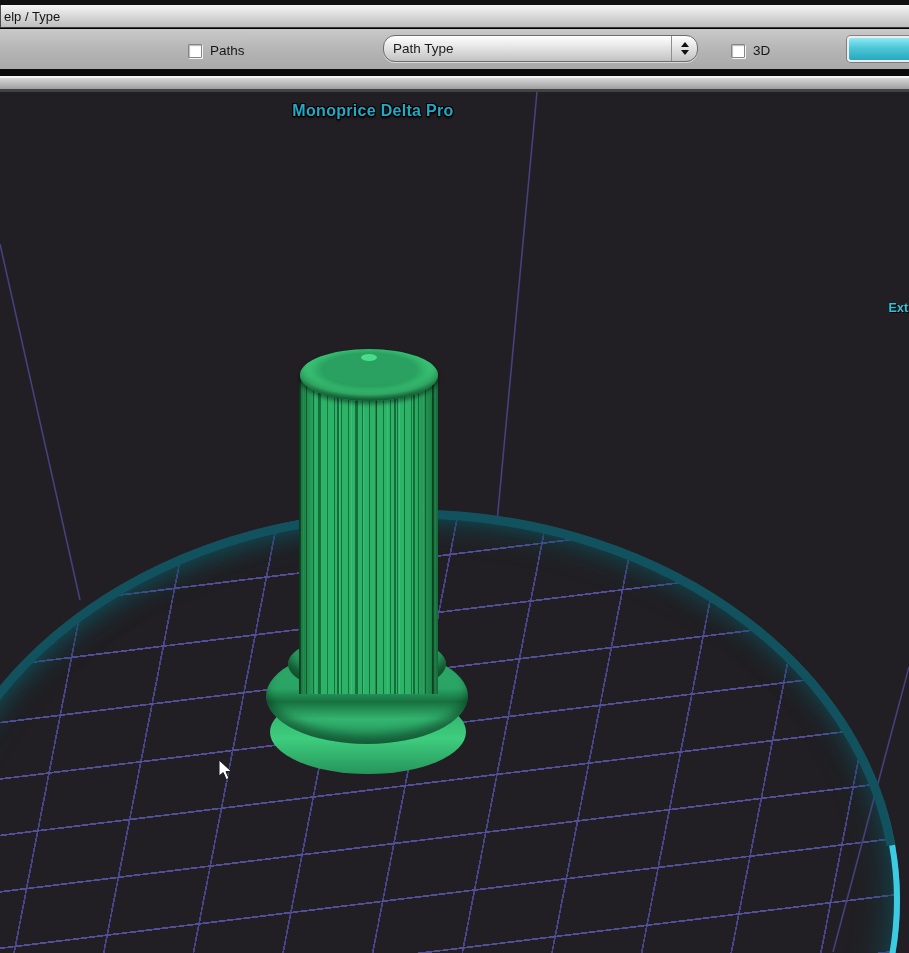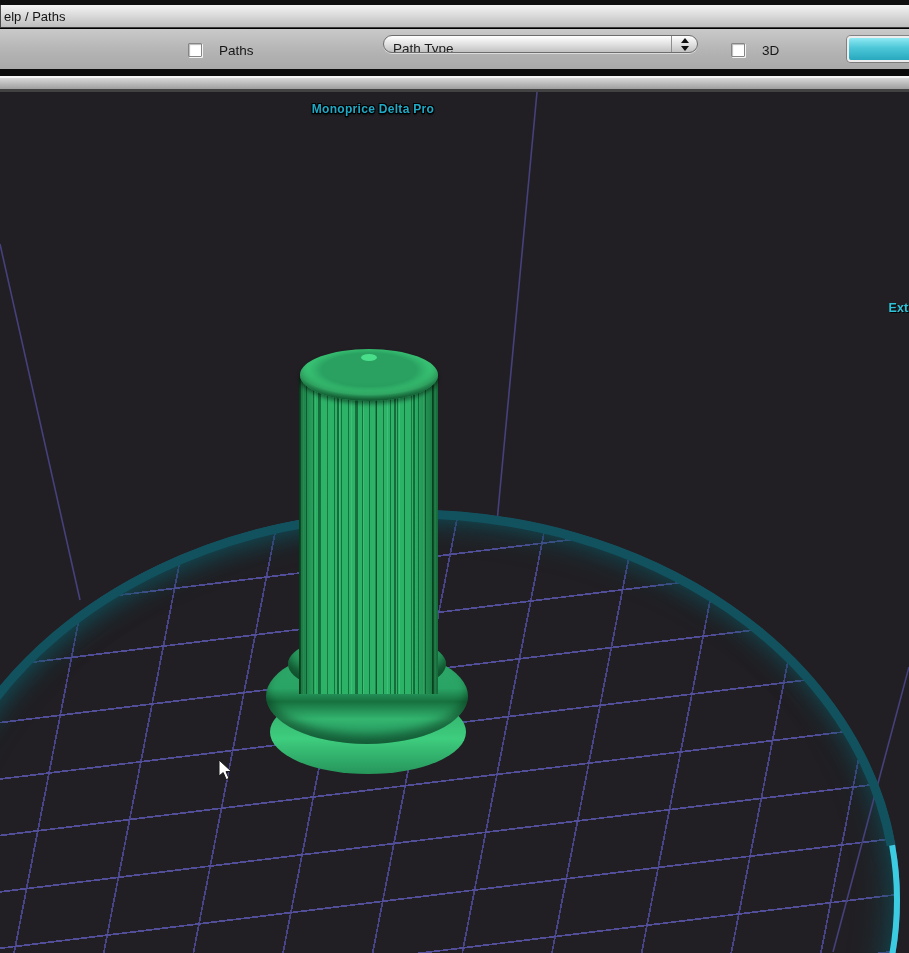--- a/index.html
+++ b/index.html
@@ -8,25 +8,25 @@
 
   
   .top-strip{position:absolute;left:0;top:0;width:100%;height:5px;background:#101010;}
   .menubar{position:absolute;left:0;top:5px;width:100%;height:23px;
            background:linear-gradient(#f4f4f4,#d6d6d6 55%,#bdbdbd);
            border-bottom:1px solid #3c3c3c;box-sizing:border-box;display:flex;align-items:center;}
   .menu-item{font-size:13px;color:#141414;padding:0 6px 0 3px;border-left:1px solid #4a4a4a;
              height:100%;display:flex;align-items:center;}
   .toolbar{position:absolute;left:0;top:29px;width:100%;height:40px;
            background:linear-gradient(#c9c9c9,#b4b4b4 55%,#a9a9a9);overflow:hidden;}
-  .cb-group{position:absolute;display:flex;align-items:flex-start;gap:17px;}
+  .cb-group{position:absolute;display:flex;align-items:flex-end;gap:8px;}
   .cb{width:12px;height:12px;background:#fff;border:1px solid #858585;border-radius:1px;
       box-shadow:inset 1px 1px 1px rgba(0,0,0,.28),1px 1px 0 rgba(255,255,255,.85);}
   .cb-label{font-size:13.5px;color:#161616;}
-  .dropdown{position:absolute;left:383px;top:6px;width:315px;height:18px;box-sizing:border-box;
+  .dropdown{position:absolute;left:383px;top:6px;width:315px;height:27px;box-sizing:border-box;
             border:1px solid #6d6d6d;border-radius:12px;display:flex;
             background:linear-gradient(#ffffff,#e2e2e2 50%,#c2c2c2);
             box-shadow:0 1px 0 rgba(255,255,255,.55);}
   .dropdown-text{flex:1;font-size:13.5px;color:#1c1c1c;line-height:25px;padding:0 9px;
                  white-space:nowrap;overflow:hidden;}
   .spinner{width:25px;border-left:1px solid #8e8e8e;display:flex;flex-direction:column;
            align-items:center;justify-content:center;gap:3px;}
   .tri-up{width:0;height:0;border-left:4px solid transparent;border-right:4px solid transparent;
           border-bottom:5px solid #101010;}
   .tri-down{width:0;height:0;border-left:4px solid transparent;border-right:4px solid transparent;
@@ -38,21 +38,21 @@
   .splitter{position:absolute;left:0;top:69px;width:100%;height:23px;}
   .sp-black{height:7px;background:#0b0b0b;}
   .sp-light{height:2px;background:#f4f4f4;}
   .sp-gray{height:11px;background:linear-gradient(#d8d8d8,#9e9e9e);}
   .sp-dark{height:3px;background:#424242;}
 
   
   .scene{position:absolute;left:0;top:92px;width:909px;height:861px;
          background:#211f23;overflow:hidden;}
   .scene-title{position:absolute;left:0;top:10px;width:746px;text-align:center;
-               font-size:12px;font-weight:bold;letter-spacing:.3px;color:#21aac6;
+               font-size:16px;font-weight:bold;letter-spacing:.3px;color:#21aac6;
                text-shadow:-1px -1px 0 #000,1px -1px 0 #000,-1px 1px 0 #000,1px 1px 0 #000,0 2px 2px #000;}
   .ext-label{position:absolute;right:-6px;top:209px;font-size:12.5px;font-weight:bold;
              color:#2ec3d9;text-shadow:1px 1px 0 #000;}
 
   .plate{position:absolute;left:-80px;top:418px;width:980px;height:780px;border-radius:50%;
          background-color:#211f23;
          background-image:
            repeating-linear-gradient(353deg,rgba(84,80,158,.95) 0 1.7px,transparent 1.7px 56px),
            repeating-linear-gradient(101deg,rgba(76,72,148,.9) 0 1.7px,transparent 1.7px 88px);
          box-shadow:inset 0 0 0 2px rgba(26,90,102,.9),
@@ -88,21 +88,21 @@
   .cursor-wrap{position:absolute;left:218px;top:668px;width:18px;height:22px;}
 </style>
 </head>
 <body>
 
 <div id="app">
 
   <div class="top-strip"></div>
 
   <div class="menubar">
-    <div class="menu-item">elp / Paths</div>
+    <div class="menu-item">elp / Type</div>
   </div>
 
   <div class="toolbar">
     <div class="cb-group" style="left:188px;top:14px;">
       <div class="cb"></div>
       <span class="cb-label">Paths</span>
     </div>
 
     <div class="dropdown">
       <div class="dropdown-text">Path Type</div>

